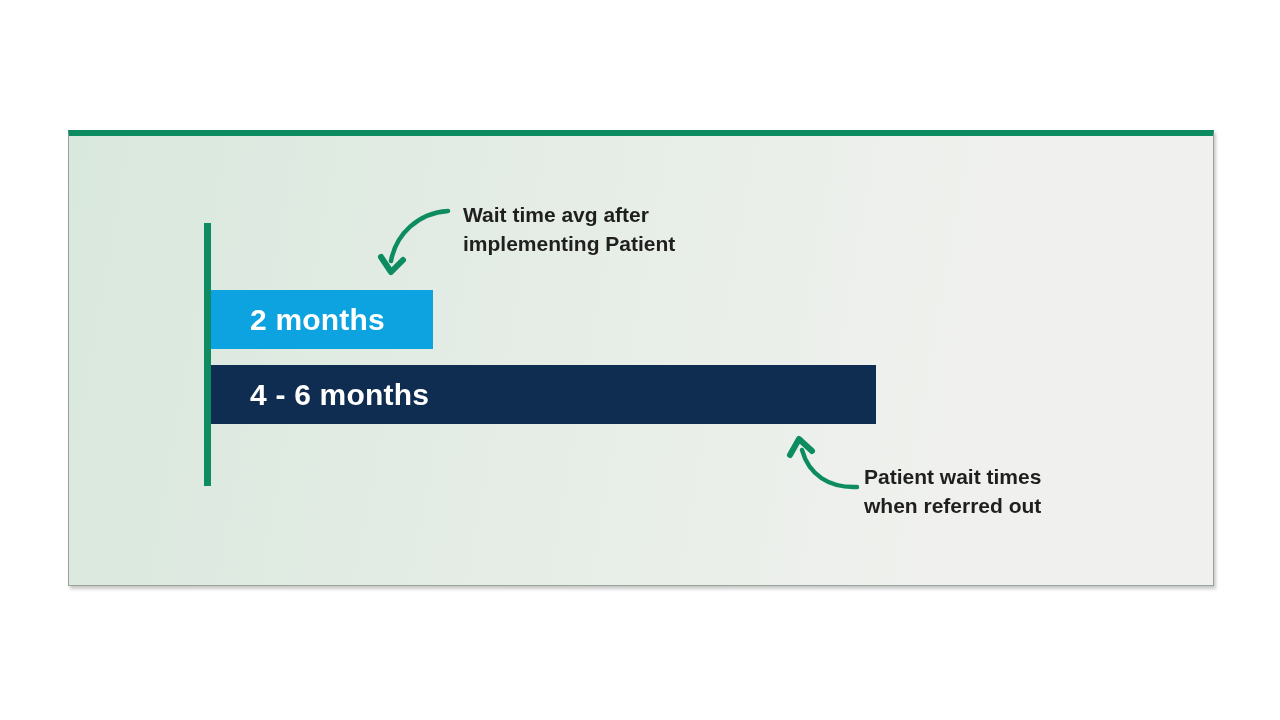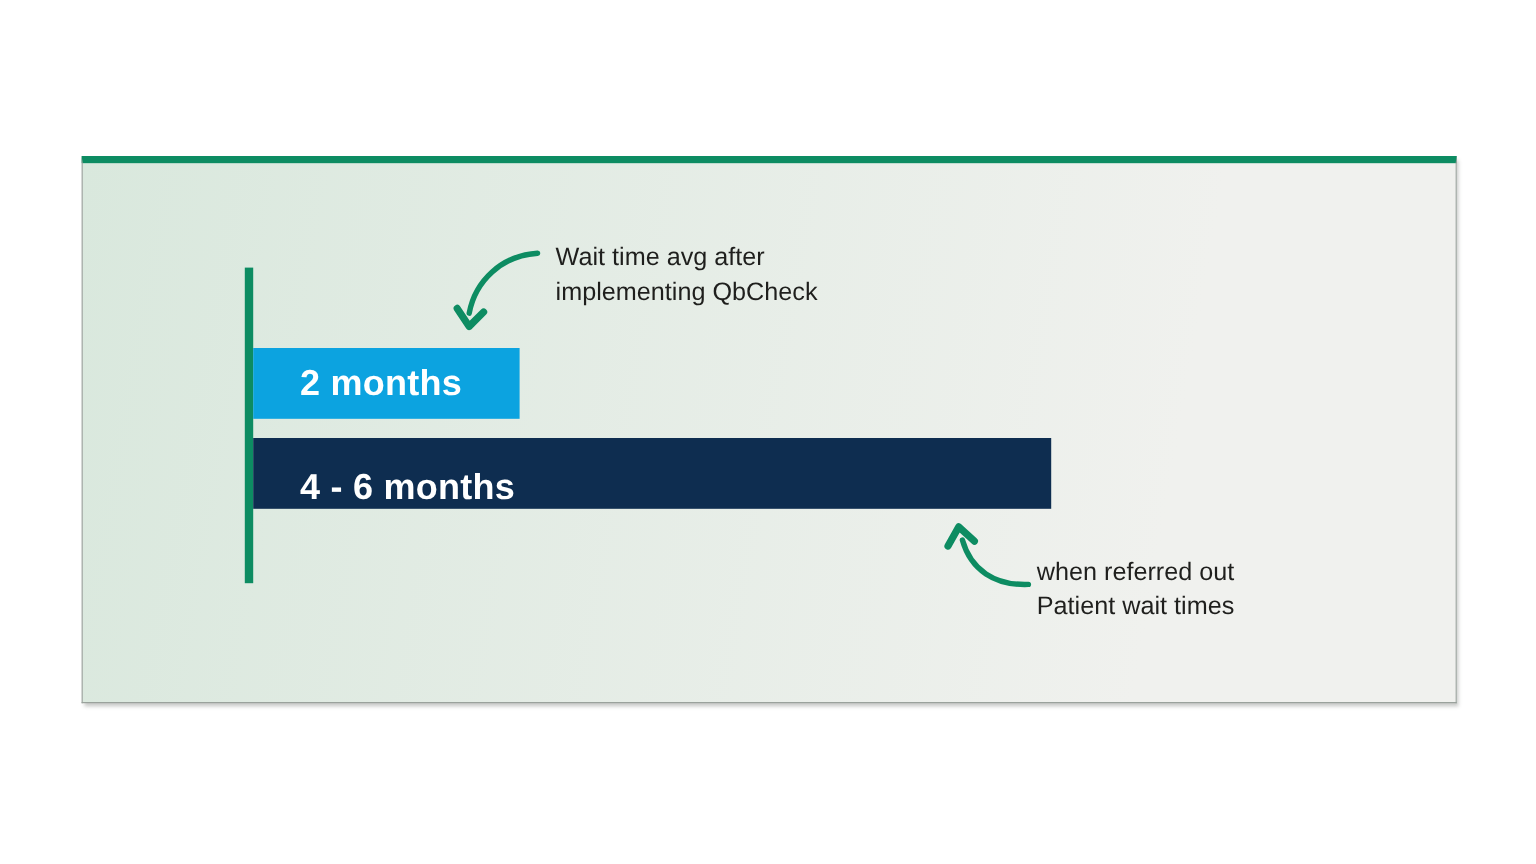--- a/index.html
+++ b/index.html
@@ -42,21 +42,21 @@
     white-space: nowrap;
   }
   .bar-short { top: 154px; }
   .bar-long  { top: 229px; }
 
   .annotation {
     position: absolute;
     color: var(--text, #1f1f1d);
     font-size: 21px;
     line-height: 29px;
-    font-weight: 400;
+    font-weight: 700;
     white-space: nowrap;
   }
   .annotation-top    { left: 394px; top: 64px; }
   .annotation-bottom { left: 795px; top: 326px; }
 
   .arrow { position: absolute; color: var(--green, #0d8c62); }
   .arrow-top    { left: 301px; top: 64px; }
   .arrow-bottom { left: 716px; top: 294px; }
   .arrow svg path, .arrow svg polyline {
     fill: none;
@@ -70,32 +70,32 @@
 
 <div class="stage">
   <div class="card">
 
     <div class="axis-line"></div>
 
     <div class="bar bar-short" style="width: 222px; background: rgb(12, 163, 224);">
       <span>2 months</span>
     </div>
 
-    <div class="bar bar-long" style="width: 665px; background: rgb(14, 45, 80); align-items: flex-end;">
+    <div class="bar bar-long" style="width: 665px; background: rgb(14, 45, 80);">
       <span>4 - 6 months</span>
     </div>
 
     <div class="annotation annotation-top">
       <div>Wait time avg after</div>
-      <div>implementing QbCheck</div>
+      <div>implementing Patient</div>
     </div>
 
     <div class="annotation annotation-bottom">
+      <div>Patient wait times</div>
       <div>when referred out</div>
-      <div>Patient wait times</div>
     </div>
 
     <div class="arrow arrow-top">
       <svg width="85" height="85" viewBox="0 0 85 85">
         <path d="M 78 11 C 48 13, 26 34, 21 61" stroke-width="4.5"></path>
         <polyline points="11,57 21,72 33,60" stroke-width="6"></polyline>
       </svg>
     </div>
 
     <div class="arrow arrow-bottom">

